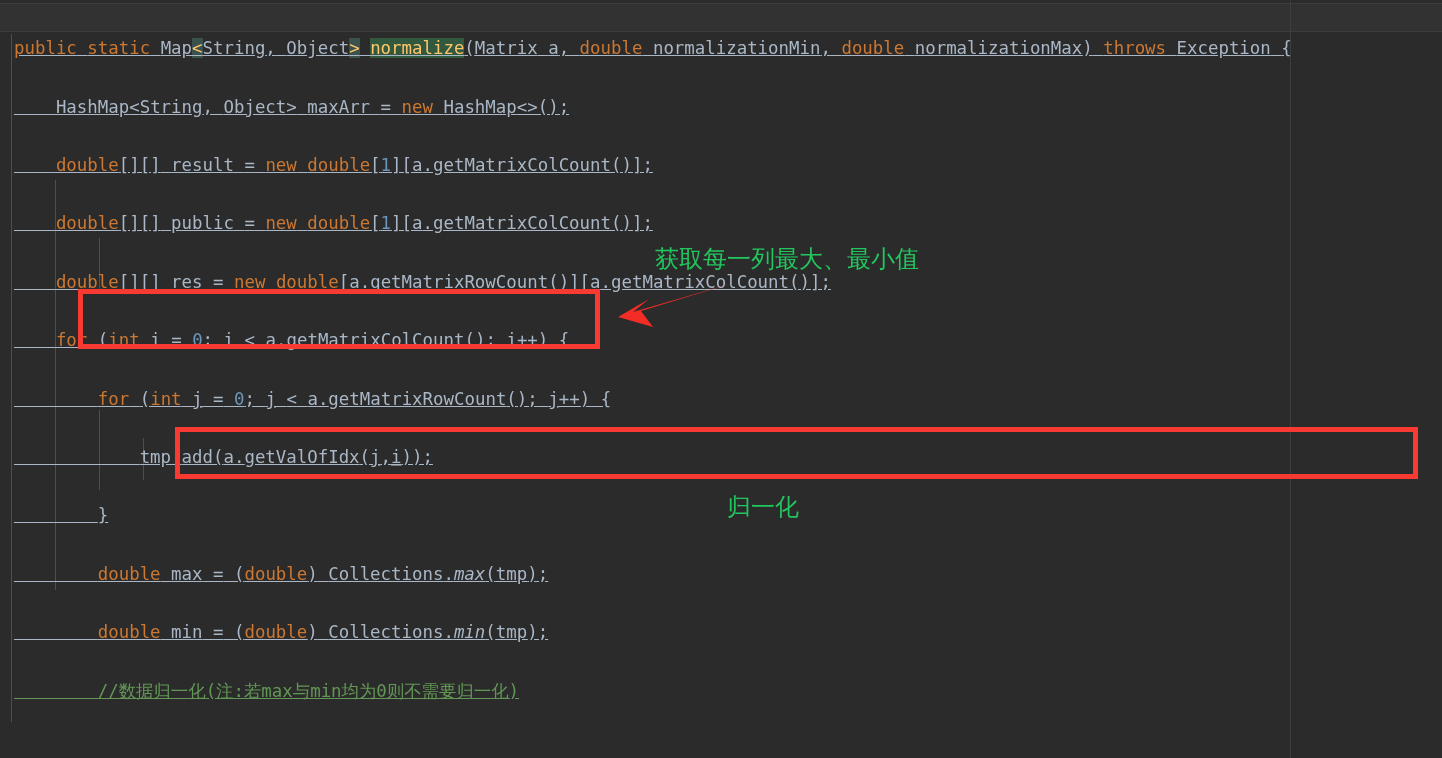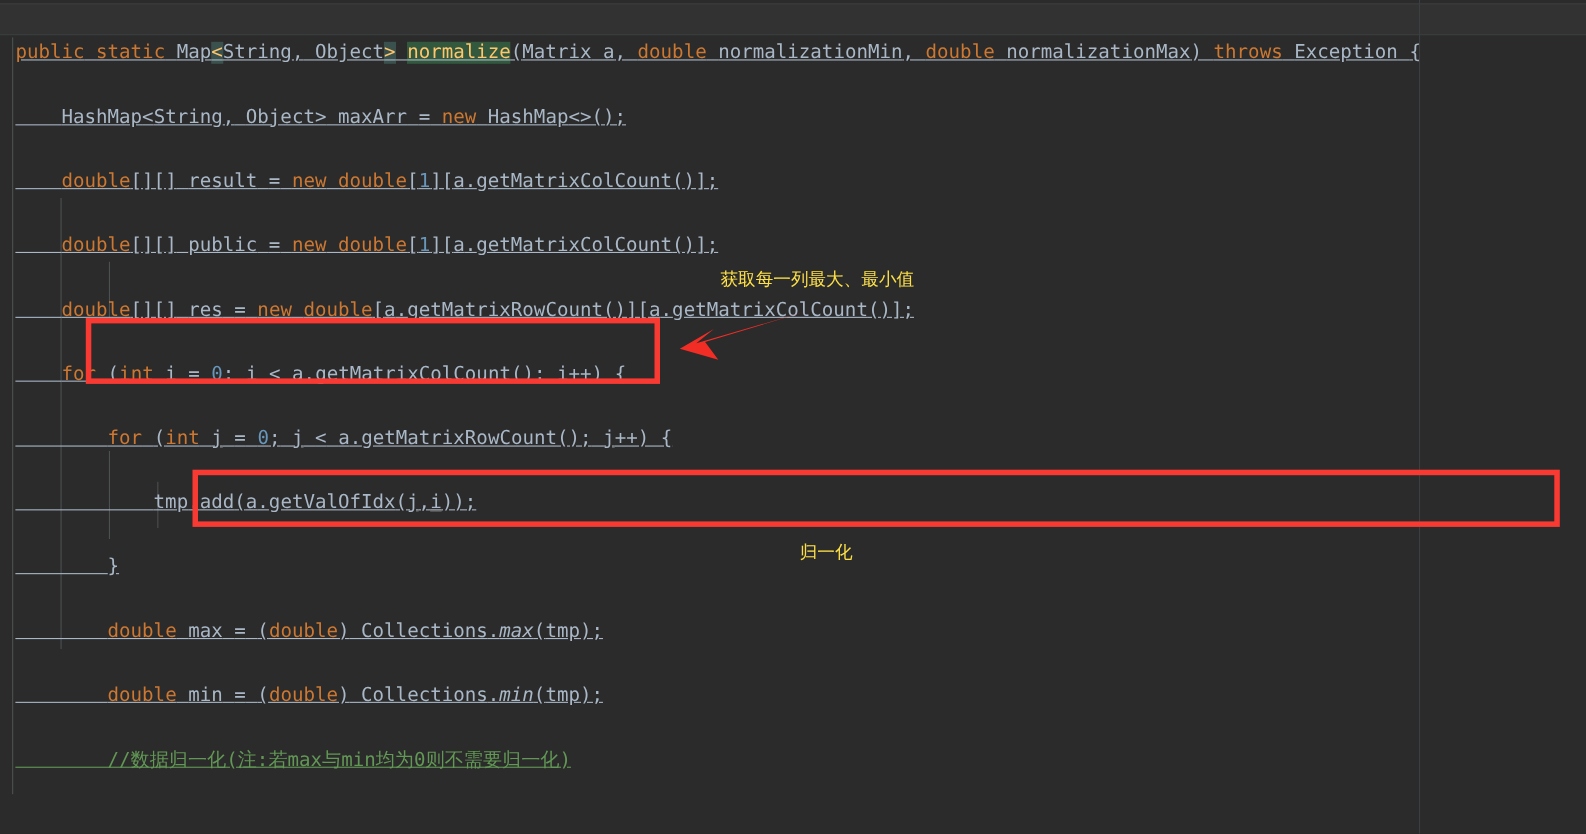--- a/index.html
+++ b/index.html
@@ -77,23 +77,23 @@
     position: absolute;
     border: 5px solid #f93a33;
     background: transparent;
     pointer-events: none;
   }
   #redbox-1 { left: 78px;  top: 289px; width: 522px; height: 60px; }
   #redbox-2 { left: 175px; top: 427px; width: 1243px; height: 52px; }
 
   .anno-text {
     position: absolute;
-    color: #fde047;
+    color: #22c55e;
     font-family: Liberation Serif, serif;
-    font-size: 16px;
+    font-size: 24px;
     line-height: 1;
     white-space: nowrap;
   }
   #anno-1 { left: 655px; top: 247px; }
   #anno-2 { left: 727px; top: 495px; }
 
   #arrow-svg {
     position: absolute;
     left: 605px; top: 275px;
     width: 200px; height: 60px;

